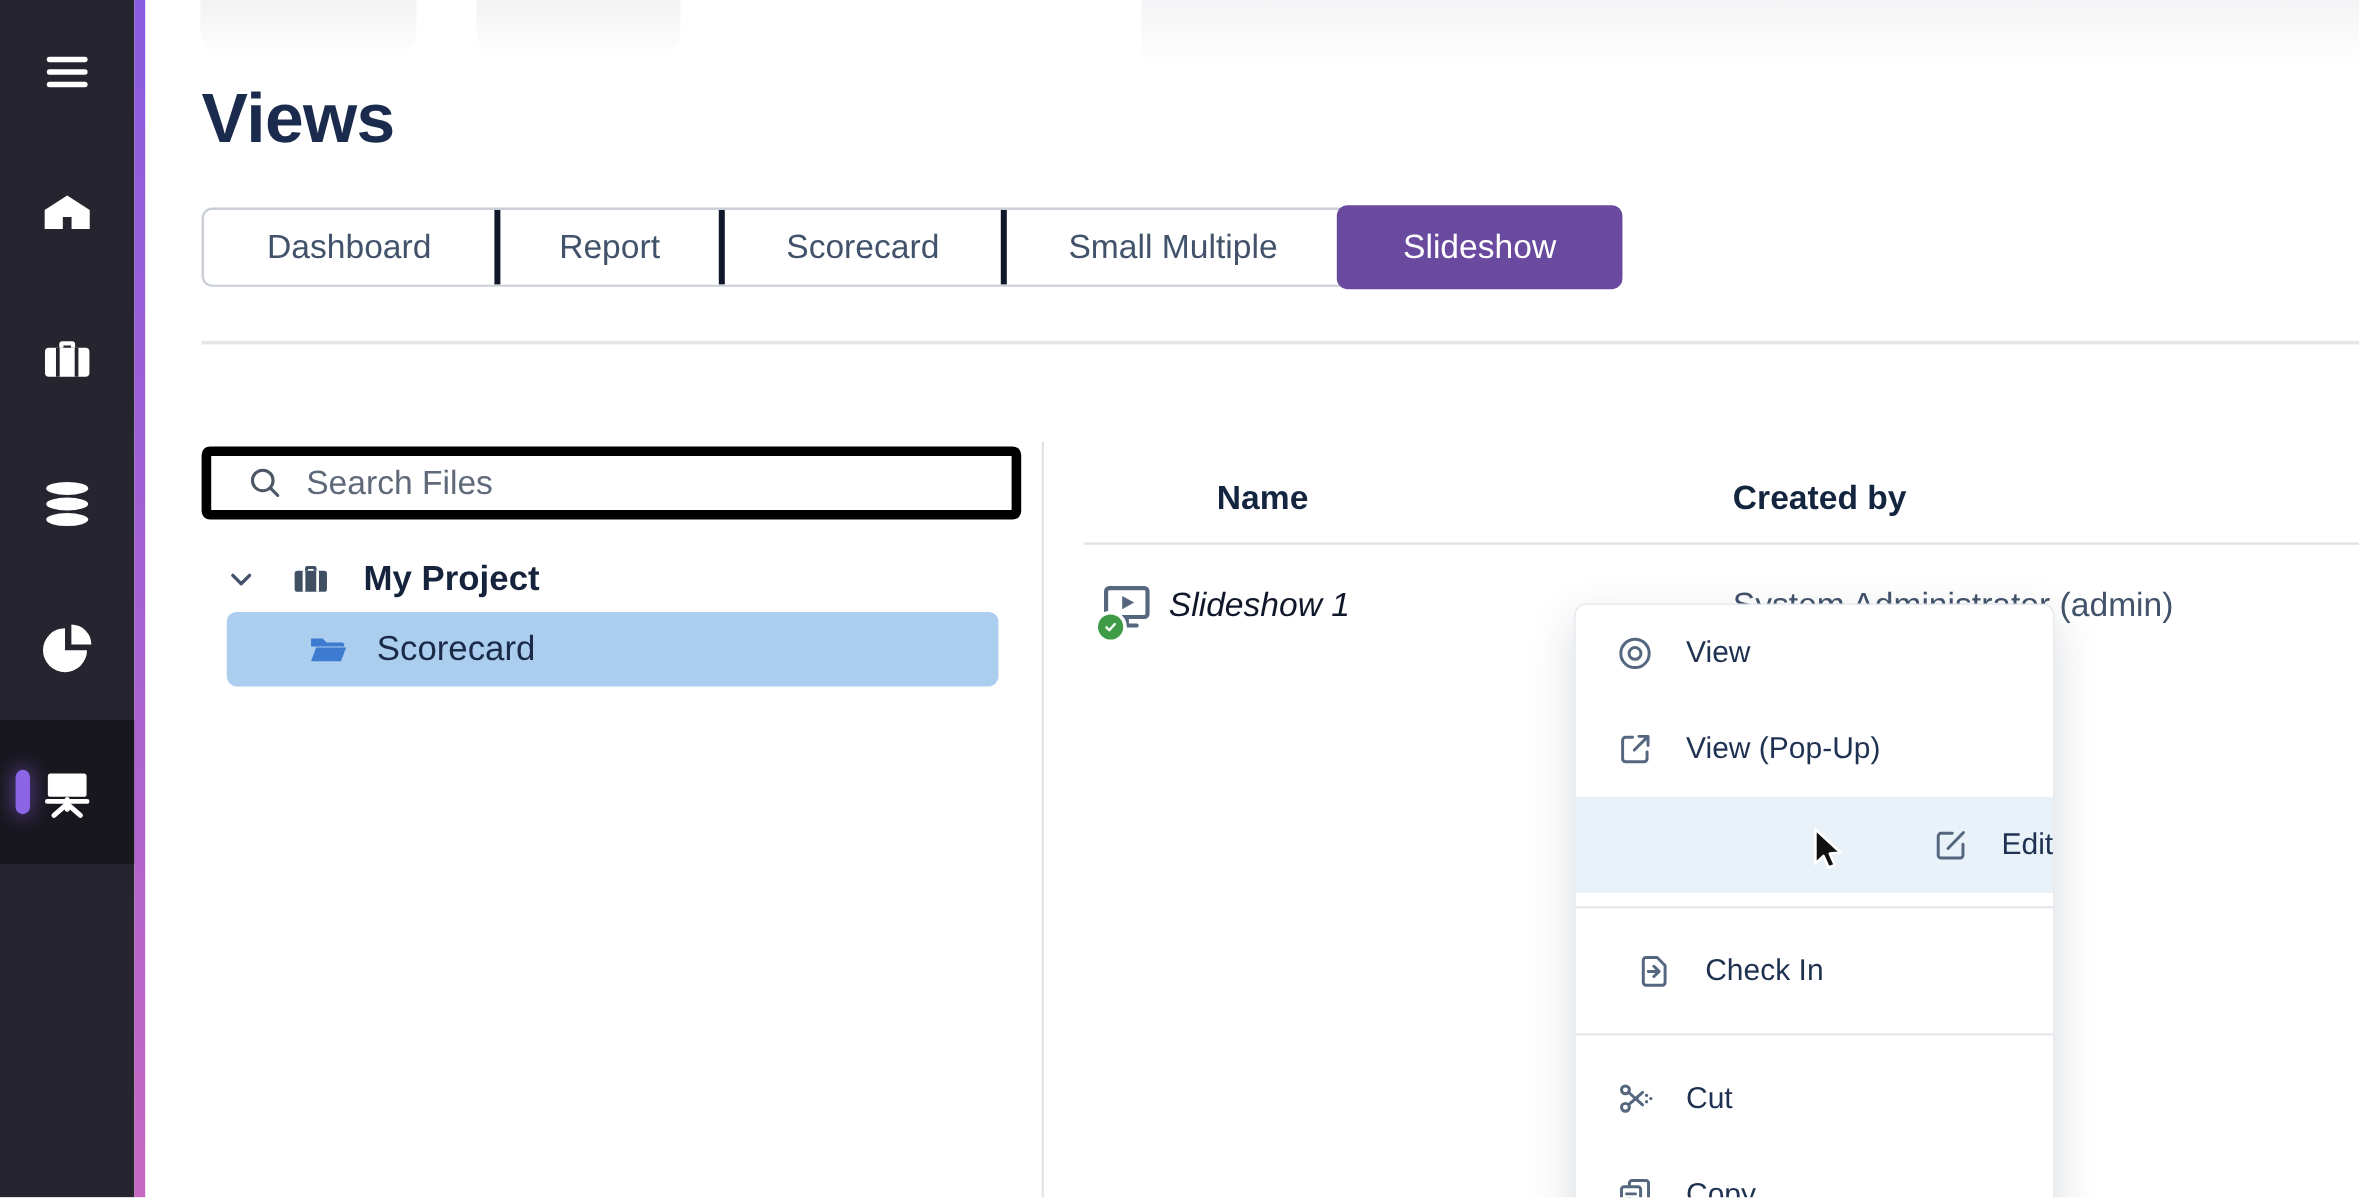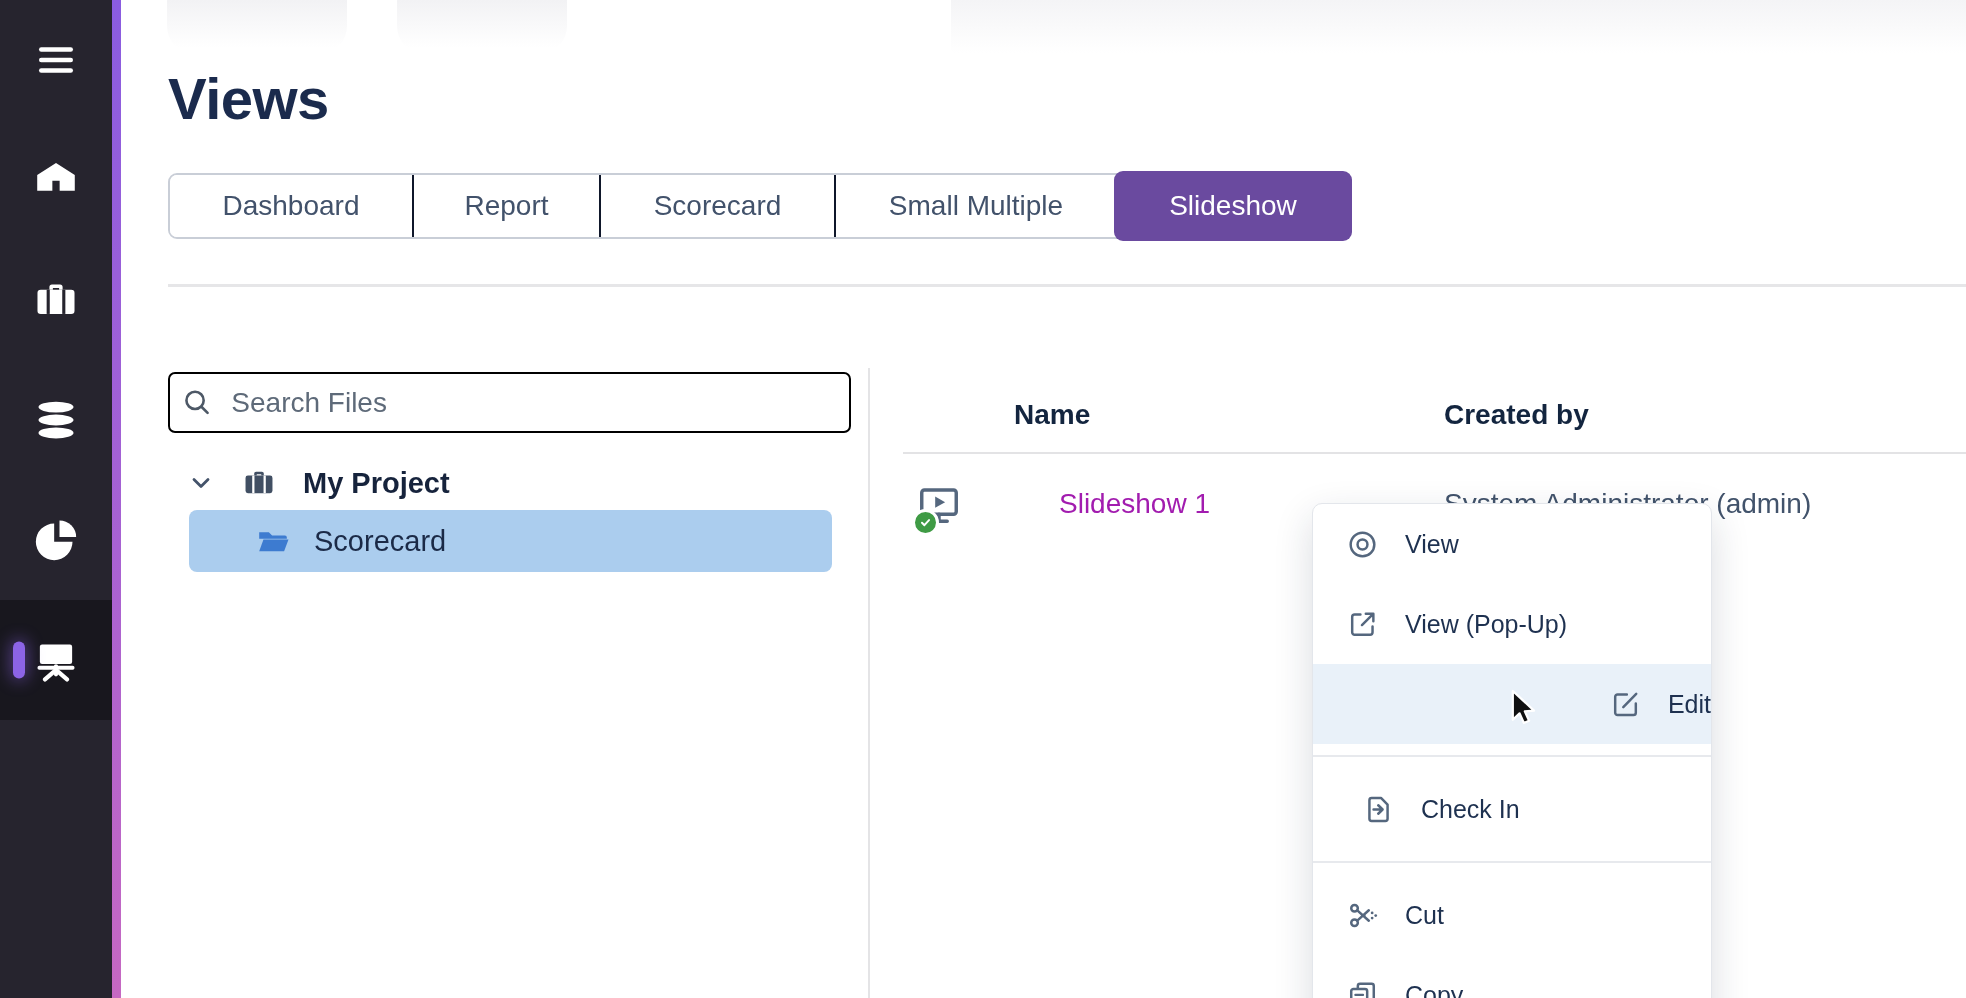--- a/index.html
+++ b/index.html
@@ -24,30 +24,30 @@
   .top-band{position:absolute;top:0;left:830px;right:0;height:58px;
             background:linear-gradient(180deg,#f4f4f6 0%,rgba(255,255,255,0) 92%);}
 
   .page-title{position:absolute;left:47px;top:24px;font-size:58px;line-height:1.25;font-weight:700;
               color:#1b2b4d;letter-spacing:-.5px;}
 
   
   .tabs{position:absolute;left:47px;top:173px;height:66px;display:flex;background:#fff;
         border:2px solid #c9ced7;border-radius:9px;box-sizing:border-box;}
   .tab{display:flex;align-items:center;justify-content:center;font-size:28px;color:#42526b;
-       border-left:2px solid #0f172a;box-sizing:border-box;cursor:pointer;background:#fff;}
+       border-left:5px solid #0f172a;box-sizing:border-box;cursor:pointer;background:#fff;}
   .tab:first-child{border-left:none;border-radius:7px 0 0 7px;}
   .tab.active{background:#6a4a9f;color:#fff;border-left:none;border-radius:9px;
               margin:-4px -2px;z-index:1;}
 
   .h-divider{position:absolute;left:47px;right:0;top:284px;height:3px;background:#e6e6e8;}
 
   
-  .search-box{position:absolute;left:47px;top:372px;width:683px;height:61px;border:2px solid #000000;
-              border-radius:7px;display:flex;align-items:center;gap:16px;padding:0 12px;
+  .search-box{position:absolute;left:47px;top:372px;width:683px;height:61px;border:8px solid #000000;
+              border-radius:7px;display:flex;align-items:center;gap:16px;padding:0 30px;
               box-sizing:border-box;background:#fff;}
   .search-box input{border:none;outline:none;font-size:28px;color:#33404f;width:100%;
                     font-family:inherit;background:transparent;}
   .search-box input::placeholder{color:#5e6a79;opacity:1;}
 
   .tree-project{position:absolute;left:66px;top:460px;height:46px;display:flex;align-items:center;
                 gap:28px;cursor:pointer;}
   .tree-project .label{font-size:29px;font-weight:700;color:#16233c;}
   .tree-folder{position:absolute;left:68px;top:510px;width:643px;height:62px;background:#abcdee;
                border-radius:8px;display:flex;align-items:center;gap:24px;padding-left:68px;
@@ -56,21 +56,21 @@
 
   .v-divider{position:absolute;left:747px;top:368px;bottom:0;width:2px;background:#e4e4e6;}
 
   
   .col-header{position:absolute;top:399px;font-size:28px;font-weight:700;color:#13253f;}
   .col-name{left:893px;} .col-created{left:1323px;}
   .header-underline{position:absolute;left:782px;right:0;top:452px;height:2px;background:#e3e3e5;}
   .row-icon{position:absolute;left:795px;top:482px;width:46px;height:46px;}
   .status-badge{position:absolute;left:-4px;bottom:-8px;width:21px;height:21px;border-radius:50%;
                 background:#3f9b45;border:3px solid #fff;display:flex;align-items:center;justify-content:center;}
-  .row-name{position:absolute;left:938px;top:488px;font-size:28px;color:#a21caf;}
+  .row-name{position:absolute;left:853px;top:488px;font-size:28px;color:#0f172a;font-style:italic;}
   .row-created{position:absolute;left:1323px;top:488px;font-size:28px;color:#42536b;white-space:nowrap;}
 
   
   .context-menu{position:absolute;left:1191px;top:503px;width:398px;background:#fff;
                 border:1px solid #e3e6eb;border-radius:10px;
                 box-shadow:0 14px 38px rgba(25,39,62,.16);z-index:5;overflow:hidden;padding-bottom:50px;}
   .menu-row{height:80px;display:flex;align-items:center;gap:26px;padding-left:33px;
             font-size:25px;color:#1e3150;cursor:pointer;background:transparent;}
   .menu-row.hovered{background:#e9f1f9;justify-content:flex-end;}
   .menu-gap{height:11px;}

